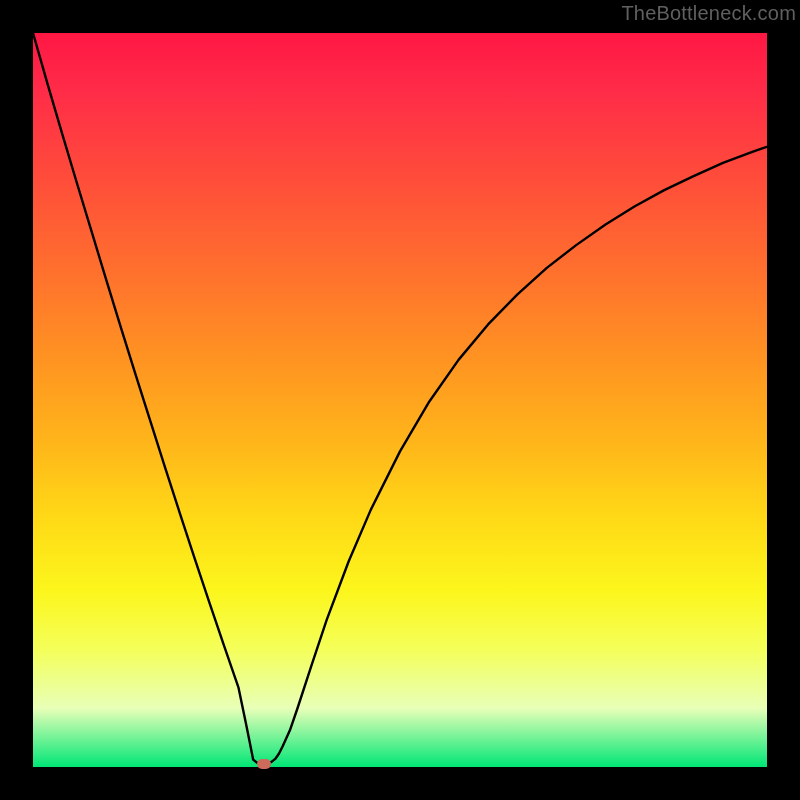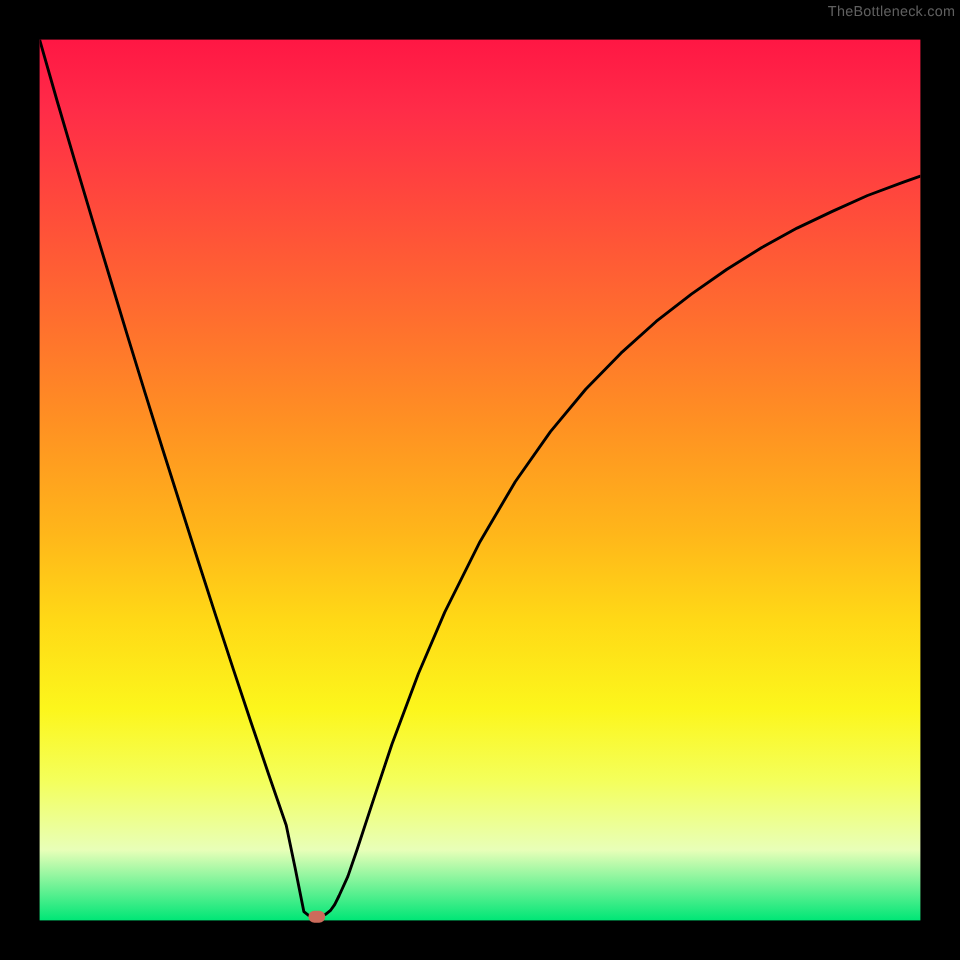--- a/index.html
+++ b/index.html
@@ -1,17 +1,17 @@
 <!DOCTYPE html>
 <html><head>
 <meta charset="utf-8">
 <style>
 html,body{margin:0;padding:0;width:800px;height:800px;overflow:hidden;font-family:Arial,Helvetica,sans-serif;}
 #stage{position:relative;width:800px;height:800px;background:#000;}
-#wm{position:absolute;top:2px;right:4px;color:#606060;font-size:12px;font-weight:500;letter-spacing:.2px}
+#wm{position:absolute;top:2px;right:4px;color:#606060;font-size:20px;font-weight:500;letter-spacing:.2px}
 #plot{position:absolute;left:33px;top:33px;width:734px;height:734px;
   background:linear-gradient(to bottom,
     #ff1744 0%,
     #ff2c48 8%,
     #ff4d3a 20%,
     #ff6f2e 32%,
     #ff9222 44%,
     #ffb61a 56%,
     #ffd916 66%,
     #fcf61c 76%,

